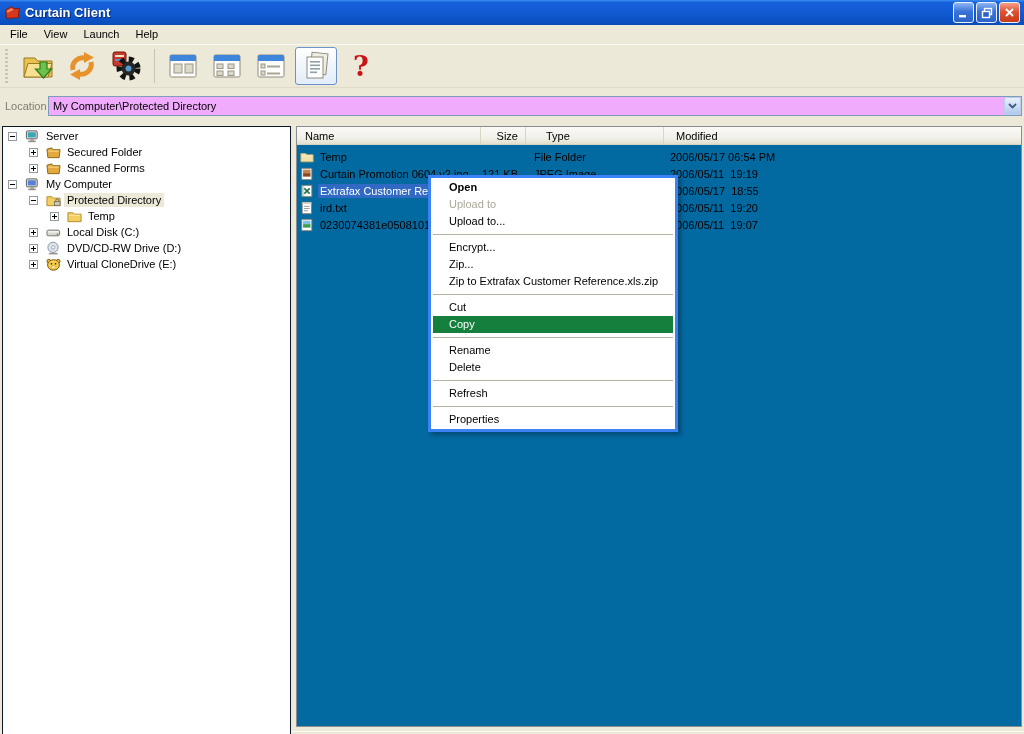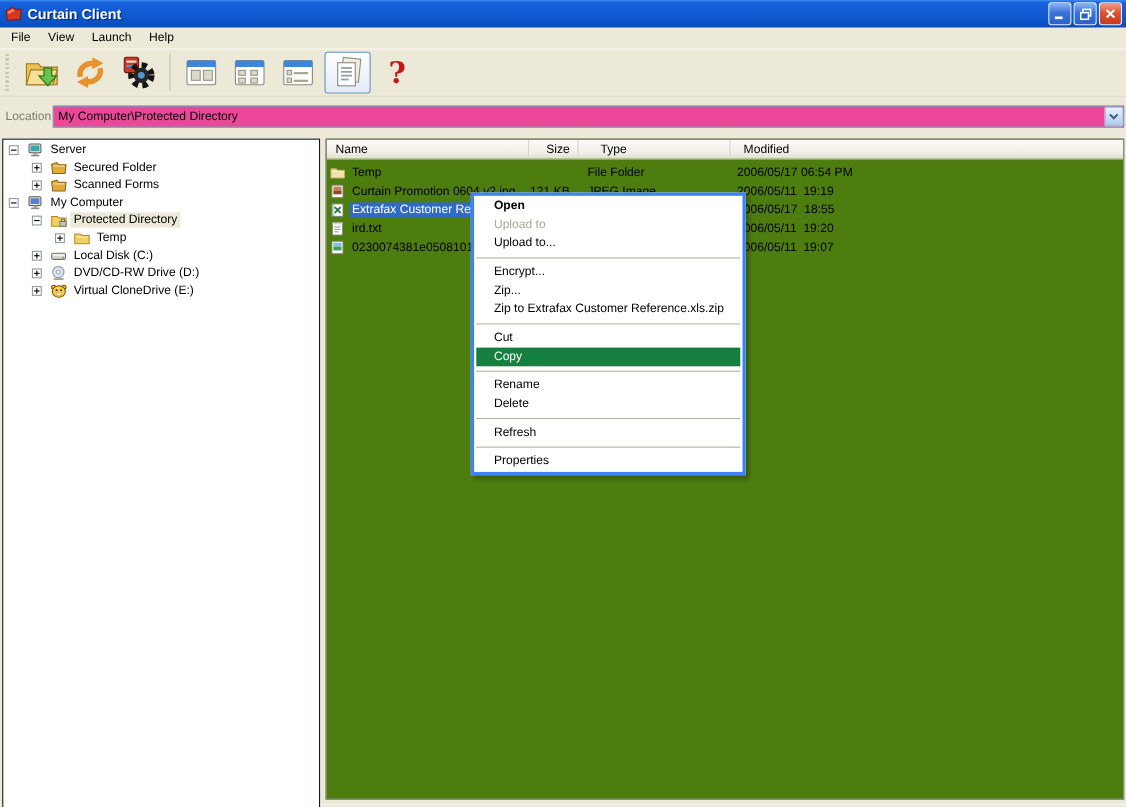--- a/index.html
+++ b/index.html
@@ -34,33 +34,33 @@
     background:repeating-linear-gradient(to bottom,#C9C5B2 0 2px, rgba(0,0,0,0) 2px 4px); }
   .tb-btn { width:44px; height:40px; display:flex; align-items:center; justify-content:center; flex:none; }
   .tb-btn.selected { width:42px; height:38px; border:1px solid #6A93C8; border-radius:3px;
     background:linear-gradient(to bottom,#FFFFFF,#E2ECF9); margin:0 2px; }
   .tb-sep { width:1px; height:34px; background:#C8C4B2; margin:0 6px; flex:none; }
   .help-q { font:bold 27px "DejaVu Serif",serif; color:#C81414; }
 
   
   .locationbar { height:38px; display:flex; align-items:center; padding:0 2px 3px 5px; }
   .loc-label { color:#7F7D72; width:43px; flex:none; }
-  .loc-combo { flex:1; height:20px; background:#ec4899; border:1px solid #7F9DB9;
+  .loc-combo { flex:1; height:20px; background:#f0abfc; border:1px solid #7F9DB9;
     display:flex; align-items:center; padding-left:4px; }
   .loc-value { flex:1; white-space:nowrap; overflow:hidden; }
   .combo-btn { width:17px; height:18px; margin:0; border:1px solid #B9CEEA; border-radius:2px;
     background:linear-gradient(to bottom,#E9F0FB 0%,#CCDDF5 50%,#AFC8EC 100%);
     display:flex; align-items:center; justify-content:center; flex:none; }
 
   
   .main { position:relative; height:605px; }
   .tree-panel { position:absolute; left:2px; top:0; width:289px; height:667px;
     background:#fff; border:1px solid #0f172a; overflow:hidden; padding-top:1px; }
   .list-panel { position:absolute; left:296px; right:2px; top:0; height:601px;
-    background:#4d7c0f; border:1px solid #8A8E91; overflow:hidden; }
+    background:#0369a1; border:1px solid #8A8E91; overflow:hidden; }
 
   
   .tree-row { height:16px; display:flex; align-items:center; white-space:nowrap; }
   .lvl0 { padding-left:5px; } .lvl1 { padding-left:26px; } .lvl2 { padding-left:47px; }
   .expander { width:9px; height:9px; border:1px solid #919B9C; background:#fff; position:relative; flex:none; }
   .expander::before { content:""; position:absolute; left:1px; top:3px; width:5px; height:1px; background:#000; }
   .expander.plus::after { content:""; position:absolute; left:3px; top:1px; width:1px; height:5px; background:#000; }
   .tree-icon { width:15px; height:15px; margin:0 3px 0 8px; flex:none; }
   .tree-label { padding:1px 3px; }
   .tree-label.selected { background:#ECE9D8; }

